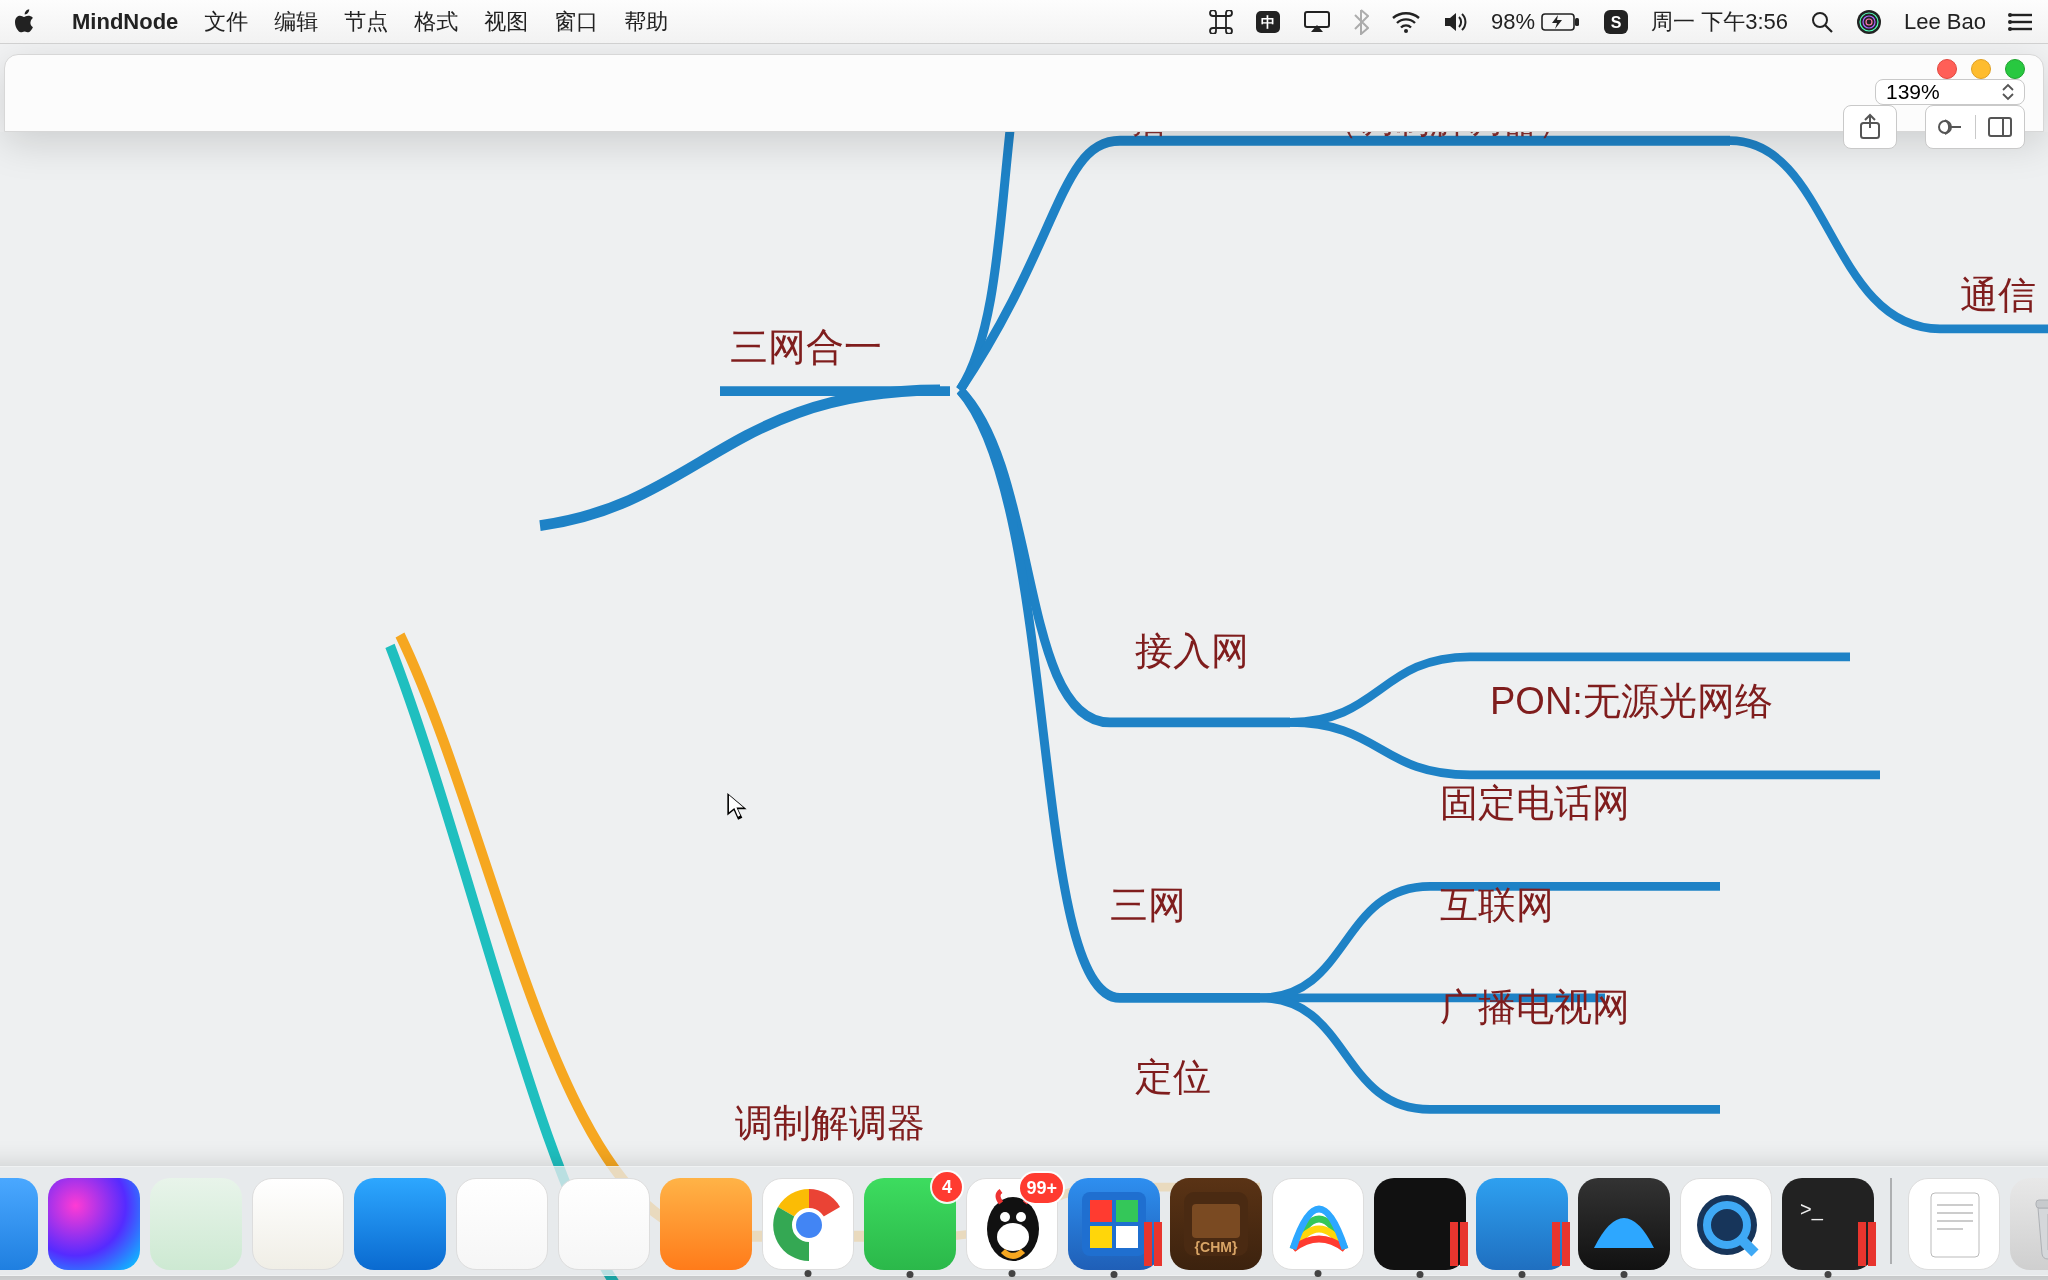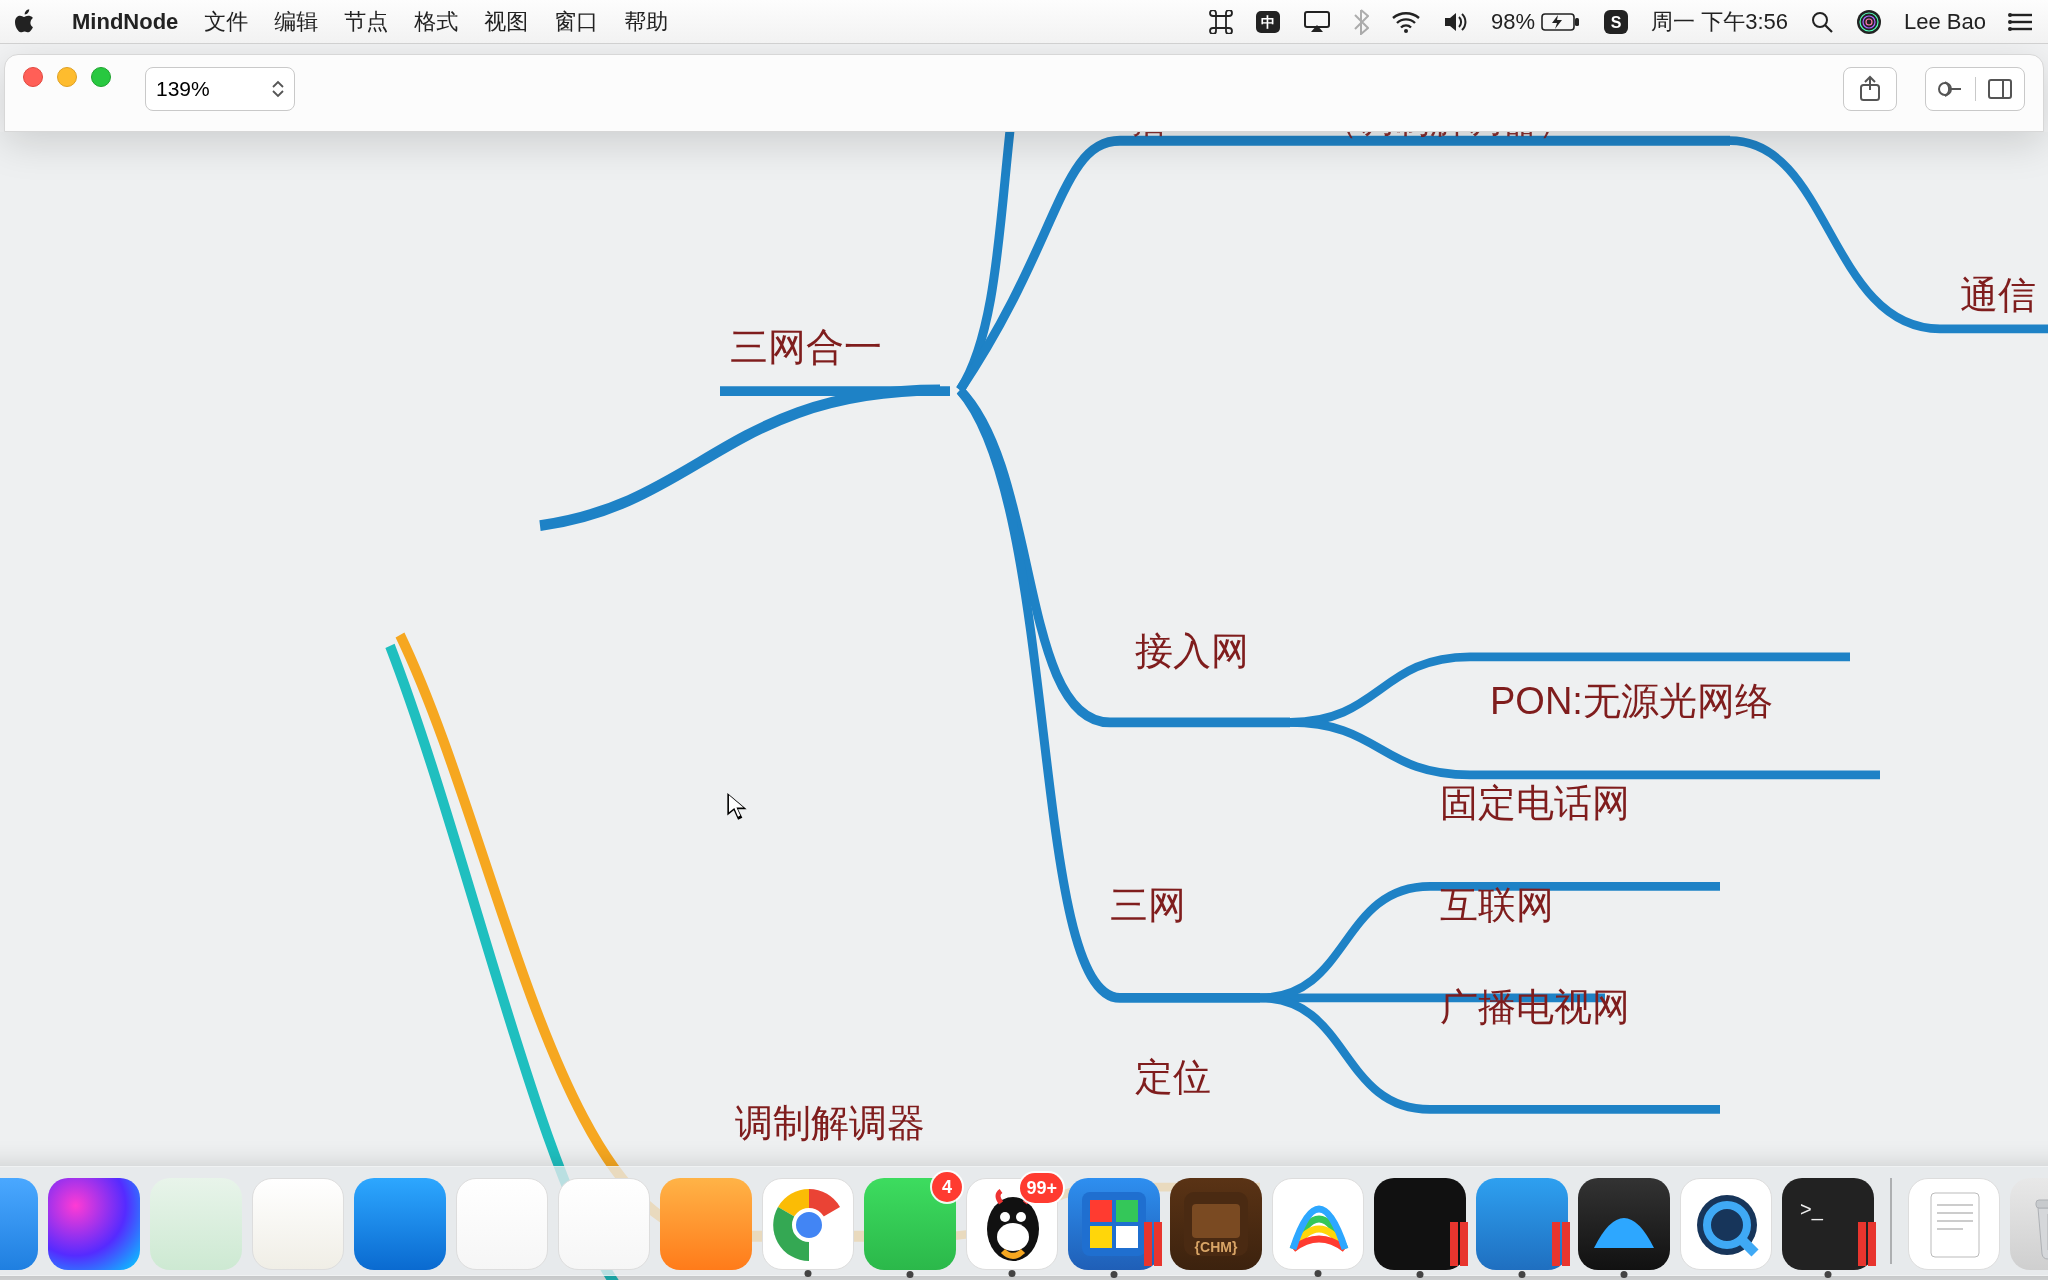--- a/index.html
+++ b/index.html
@@ -26,21 +26,21 @@
   
   .window {
     position: absolute; top: 54px; left: 4px; right: 4px;
     background: #fcfcfc;
     border-radius: 14px 14px 0 0;
     border: 1px solid #d7d7d7;
     box-shadow: 0 10px 40px rgba(0,0,0,0.15);
     height: 78px;
     z-index: 40;
   }
-  .titlebar { display:flex; align-items:flex-start; height: 78px; padding: 12px 18px; }
+  .titlebar { display:flex; align-items:flex-end; height: 78px; padding: 4px 18px; flex-direction: column; }
   .traffic { display:flex; gap:14px; align-items:center; }
   .tl { width:20px; height:20px; border-radius:50%; }
   .tl.red { background:#ff5f57; border:1px solid #e1483f; }
   .tl.yellow { background:#febc2e; border:1px solid #dfa023; }
   .tl.green { background:#28c840; border:1px solid #1fa32f; }
   .zoombox {
     margin-left: 34px; width: 150px; height: 44px;
     background:#fff; border:1px solid #c9c9c9; border-radius:8px;
     display:flex; align-items:center; justify-content:space-between;
     padding: 0 10px; font-size:21px;
@@ -96,21 +96,21 @@
   .maps { background: linear-gradient(#e8f4ea,#cde9d2); }
   .notes { background: linear-gradient(#fff,#f0eee6); border:1px solid #ddd; }
   .keynote { background: linear-gradient(#2da7ff,#0a6ad0); }
   .numbers { background: linear-gradient(#fff,#f6f6f6); border:1px solid #ddd; }
   .pages { background: linear-gradient(#fff,#f6f6f6); border:1px solid #ddd; }
   .brush { background: linear-gradient(#ffb347,#ff7b1a); }
   .chrome { background:#fff; border:1px solid #ddd; }
   .wechat { background: linear-gradient(#3ddc5f,#2bb84a); }
   .qq { background: #fff; border:1px solid #ddd; }
   .parallels { background: linear-gradient(#2e8ff0,#1f5fb7); }
-  .chm { background: linear-gradient(#5a3315,#3c220e); }
+  .chm { background: linear-gradient(#5a3315,#3c220e); border-radius: 19px; }
   .mindnode { background:#fff; border:1px solid #ddd; }
   .terminalblack { background:#111; }
   .tux { background: linear-gradient(#2ea0f0,#1f6fc0); }
   .tux2 { background: linear-gradient(#333,#111); }
   .qt { background:#fff; border:1px solid #ddd; }
   .terminal2 { background:#222; }
   .textedit { background:#fff; border:1px solid #ddd; }
   .trash { background: linear-gradient(#e8e8e8,#cfcfcf); }
 
   .menubar .right .battery { display:inline-flex; align-items:center; gap:6px; }

